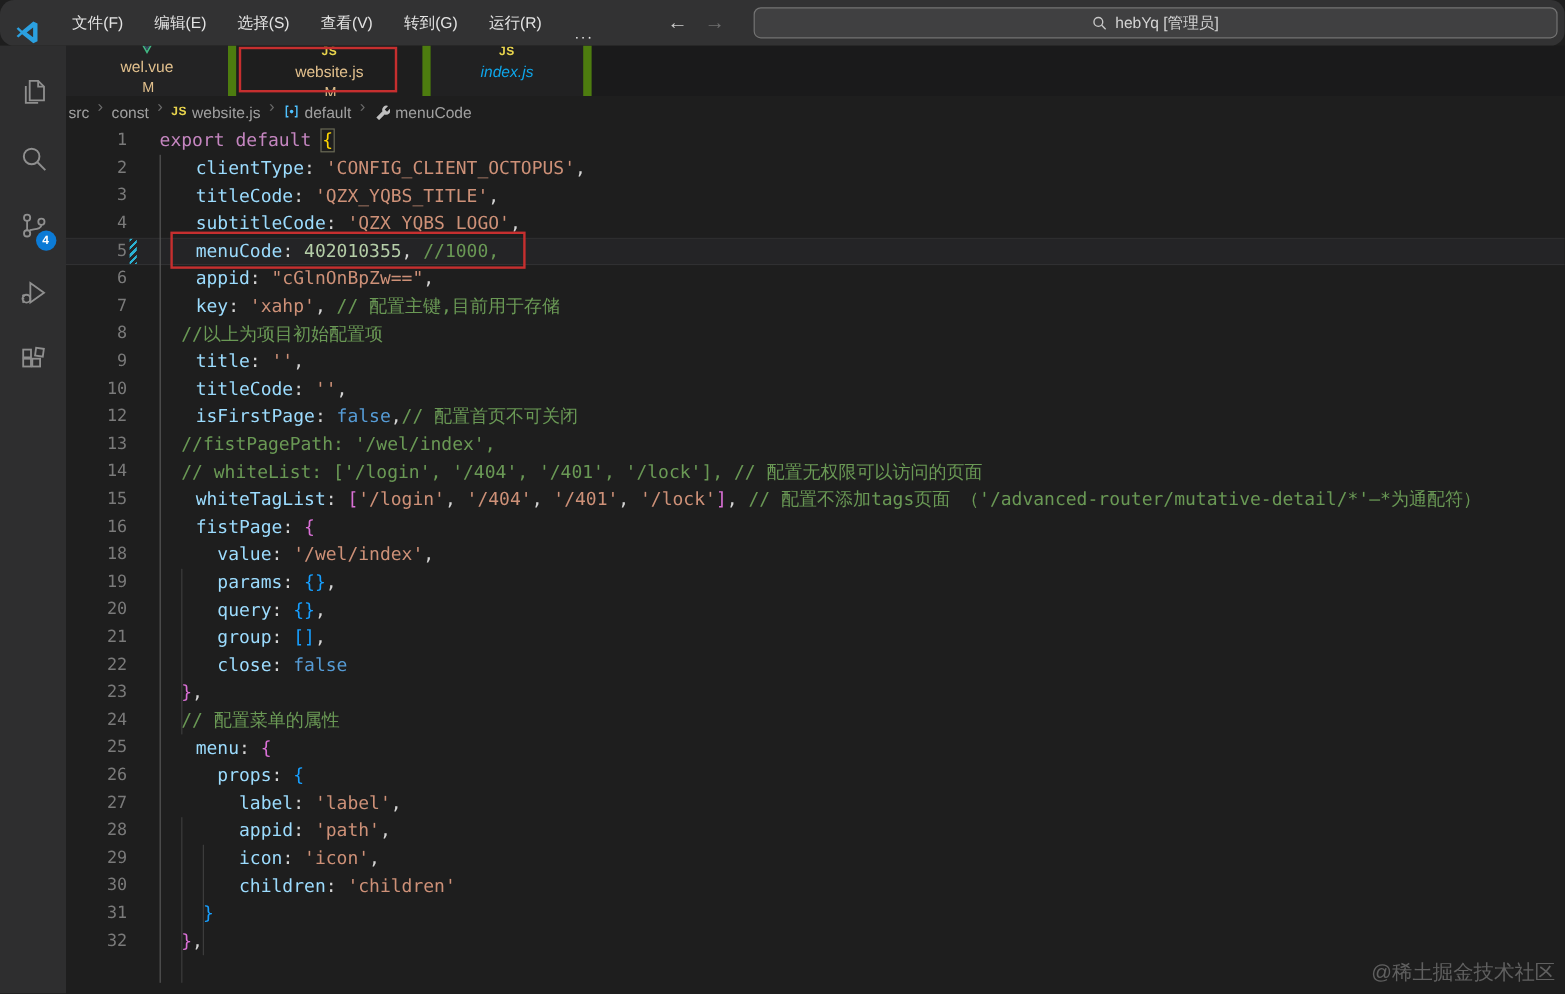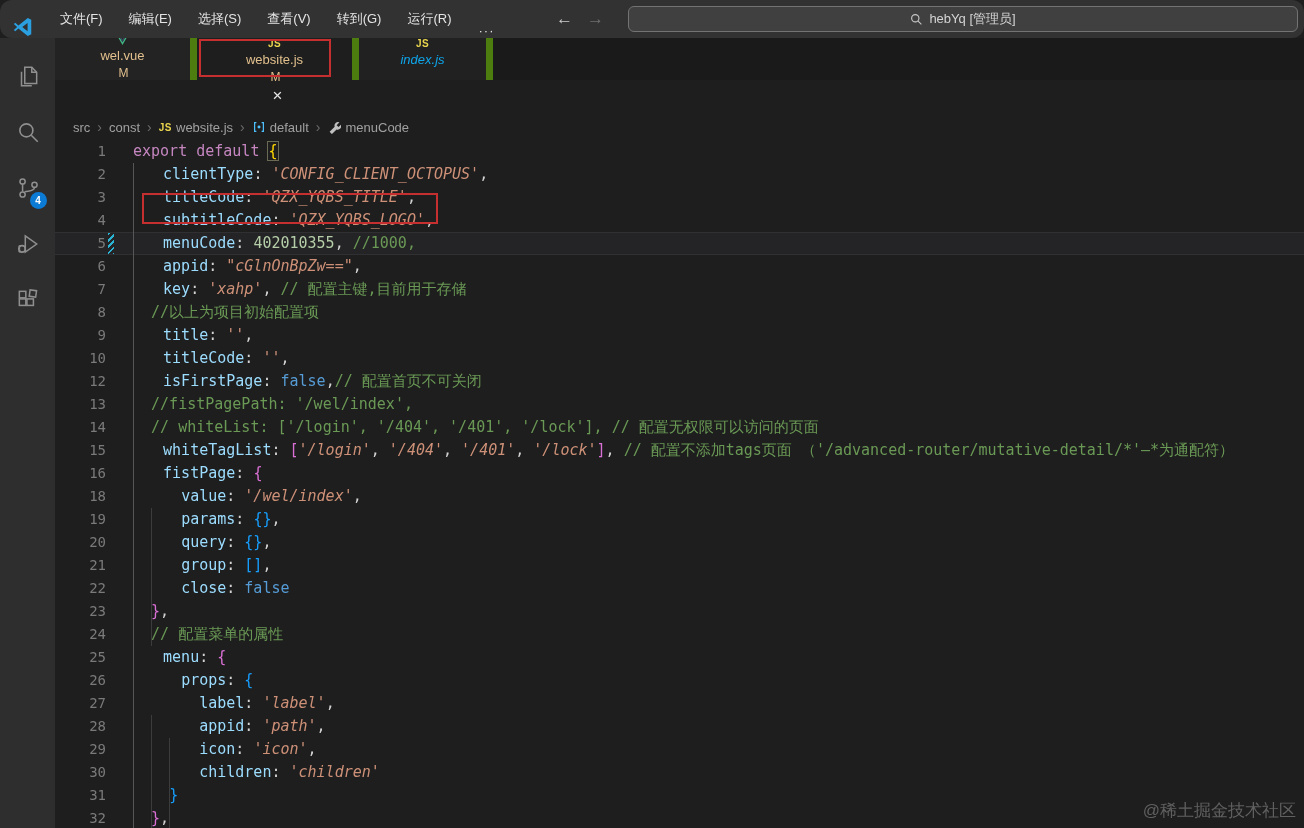--- a/index.html
+++ b/index.html
@@ -48,37 +48,37 @@
   .tab-wel { background:#232324; width:142px; }
   .tab-website { background:#1e1e1e; width:162px; }
   .tab-index { background:#212122; width:134px; }
   .tab-label-mod { color:#e2c08d; }
   .tab-label-preview { color:#0ea5e9; font-style:italic; }
   .tab-m { color:#e2c08d; font-size:12px; margin-left:2px; }
   .tab-close { color:#e6e6e6; font-size:17px; margin-left:6px; line-height:1; }
   .js-badge { color:#e8d44d; font-weight:bold; font-size:10px; letter-spacing:0.5px; }
 
   
-  .breadcrumb { height:26px; display:flex; align-items:center; padding-left:18px; font-size:13px; color:#a0a0a0; gap:5px; background:#1e1e1e;margin-top:34px; }
+  .breadcrumb { height:26px; display:flex; padding-left:2px; font-size:13px; color:#a0a0a0; gap:5px; background:#1e1e1e; }
   .bc-sep { color:#6b6b6b; font-size:14px; margin:0 2px; }
   .bc-item { display:flex; align-items:center; gap:4px; }
 
   
   .code-area { position:relative; flex:1; overflow:hidden; }
   .code-row { display:flex; height:23px; white-space:pre; }
   .code-row.current { background:#242426; box-shadow: inset 0 1px 0 #303032, inset 0 -1px 0 #303032; }
   .gutter { flex:none; width:78px; position:relative; text-align:right; padding-right:27px;
             font:14px/23px "DejaVu Sans Mono", monospace; color:#7a7a7a; }
   .mod-marker { position:absolute; left:53px; top:1px; width:6px; height:21px;
     background:repeating-linear-gradient(135deg,#2bb3d4 0 2px, rgba(0,0,0,0) 2px 4.5px); }
   .code { flex:1; font:15px/23px "DejaVu Sans Mono", monospace; white-space:pre; }
 
   .tk-k  { color:#c586c0; }
   .tk-p  { color:#9cdcfe;margin-left:12px; }
-  .tk-s  { color:#ce9178;font-style:italic; }
+  .tk-s  { color:#ce9178; }
   .tk-n  { color:#b5cea8; }
   .tk-c  { color:#6a9955;text-align:right; }
   .tk-w  { color:#d4d4d4; }
   .tk-kw { color:#569cd6; }
   .tk-b1m{ color:#ffd700; outline:1px solid #6a6a55; }
   .tk-b2 { color:#da70d6; }
   .tk-b3 { color:#179fff; }
 
   .indent-guide { position:absolute; width:1px; background:#3c3c3c; }
   .indent-guide.active { background:#565656; }

